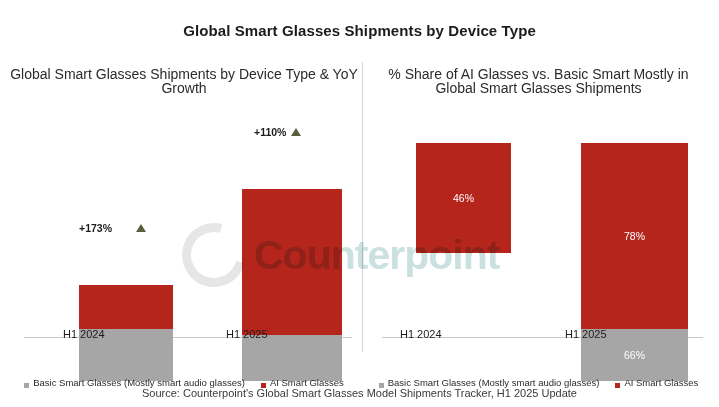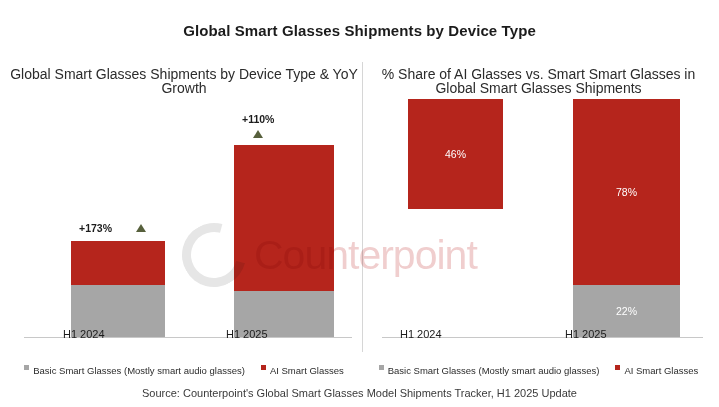--- a/index.html
+++ b/index.html
@@ -75,23 +75,24 @@
     background: #c8c8c8;
   }
 
   
   .bar-group {
     position: absolute;
     bottom: 1px;
   }
   .seg {
     position: absolute;
-    left: 8px;
+    left: 16px;
     width: 100%;
     box-sizing: border-box;
+    margin-top: 44px;
   }
   .seg-ai    { background: #b5251c; }
   .seg-basic { background: #a6a6a6; }
 
   .seg-label {
     position: absolute;
     left: 0;
     width: 100%;
     text-align: center;
     color: #ffffff;
@@ -136,25 +137,26 @@
     top: 305px;
     left: 0;
     width: 100%;
     display: flex;
     justify-content: center;
     align-items: center;
     gap: 16px;
   }
   .legend-item {
     display: flex;
-    align-items: flex-start;
+    align-items: flex-end;
     gap: 4px;
     font-size: 9.5px;
     color: #2b2b2b;
     white-space: nowrap;
+    margin-top: 12px;
   }
   .legend-swatch {
     width: 5px;
     height: 5px;
     display: inline-block;
   }
   .sw-basic { background: #a6a6a6; }
   .sw-ai    { background: #b5251c; }
 
   
@@ -187,22 +189,22 @@
     width: 46px;
     height: 46px;
     border-radius: 50%;
     border: 9px solid #8a8a8a;
     border-right-color: transparent;
     transform: rotate(-30deg);
     flex: 0 0 auto;
   }
   .wm-text {
     font-size: 41px;
-    font-weight: normal;
-    color: #b91c1c;
+    font-weight: bold;
+    color: #0f766e;
     letter-spacing: -1px;
     line-height: 1;
   }
 </style>
 </head>
 <body>
 
 <div class="main-title">Global Smart Glasses Shipments by Device Type</div>
 
 <div class="divider"></div>
@@ -220,21 +222,21 @@
     </div>
     <div class="growth" style="left:69px; bottom:104px;gap:24px;">
       <span>+173%</span>
       <span class="tri-up"></span>
     </div>
 
     <div class="bar-group" style="left:216px; width:100px; height:192px;">
       <div class="seg seg-ai" style="top:0px; height:146px;"></div>
       <div class="seg seg-basic" style="top:146px; height:46px;"></div>
     </div>
-    <div class="growth" style="left:232px; bottom:200px;flex-direction:column;">
+    <div class="growth" style="left:244px; bottom:200px;">
       <span>+110%</span>
       <span class="tri-up"></span>
     </div>
   </div>
 
   <div class="cat-label" style="left:53px; width:94px;">H1 2024</div>
   <div class="cat-label" style="left:216px; width:100px;">H1 2025</div>
 
   <div class="legend">
     <div class="legend-item">
@@ -243,37 +245,37 @@
     </div>
     <div class="legend-item">
       <span class="legend-swatch sw-ai"></span>
       <span>AI Smart Glasses</span>
     </div>
   </div>
 </div>
 
 <div class="panel panel-right">
 
-  <div class="panel-subtitle">% Share of AI Glasses vs. Smart Smart Glasses in Global Smart Glasses Shipments</div>
+  <div class="panel-subtitle">% Share of AI Glasses vs. Basic Smart Mostly in Global Smart Glasses Shipments</div>
 
   <div class="plot">
     <div class="axis-line"></div>
 
     <div class="bar-group" style="left:32px; width:95px; height:238px;">
       <div class="seg seg-ai" style="top:0px; height:109.5px;">
         <span class="seg-label">46%</span>
       </div>
     </div>
 
     <div class="bar-group" style="left:197px; width:95px; height:238px;padding-left:12px;">
       <div class="seg seg-ai" style="top:0px; height:185.6px;">
         <span class="seg-label">78%</span>
       </div>
       <div class="seg seg-basic" style="top:185.6px; height:52.4px;">
-        <span class="seg-label">22%</span>
+        <span class="seg-label">66%</span>
       </div>
     </div>
   </div>
 
   <div class="cat-label" style="left:32px; width:95px;">H1 2024</div>
   <div class="cat-label" style="left:197px; width:95px;">H1 2025</div>
 
   <div class="legend">
     <div class="legend-item">
       <span class="legend-swatch sw-basic"></span>

